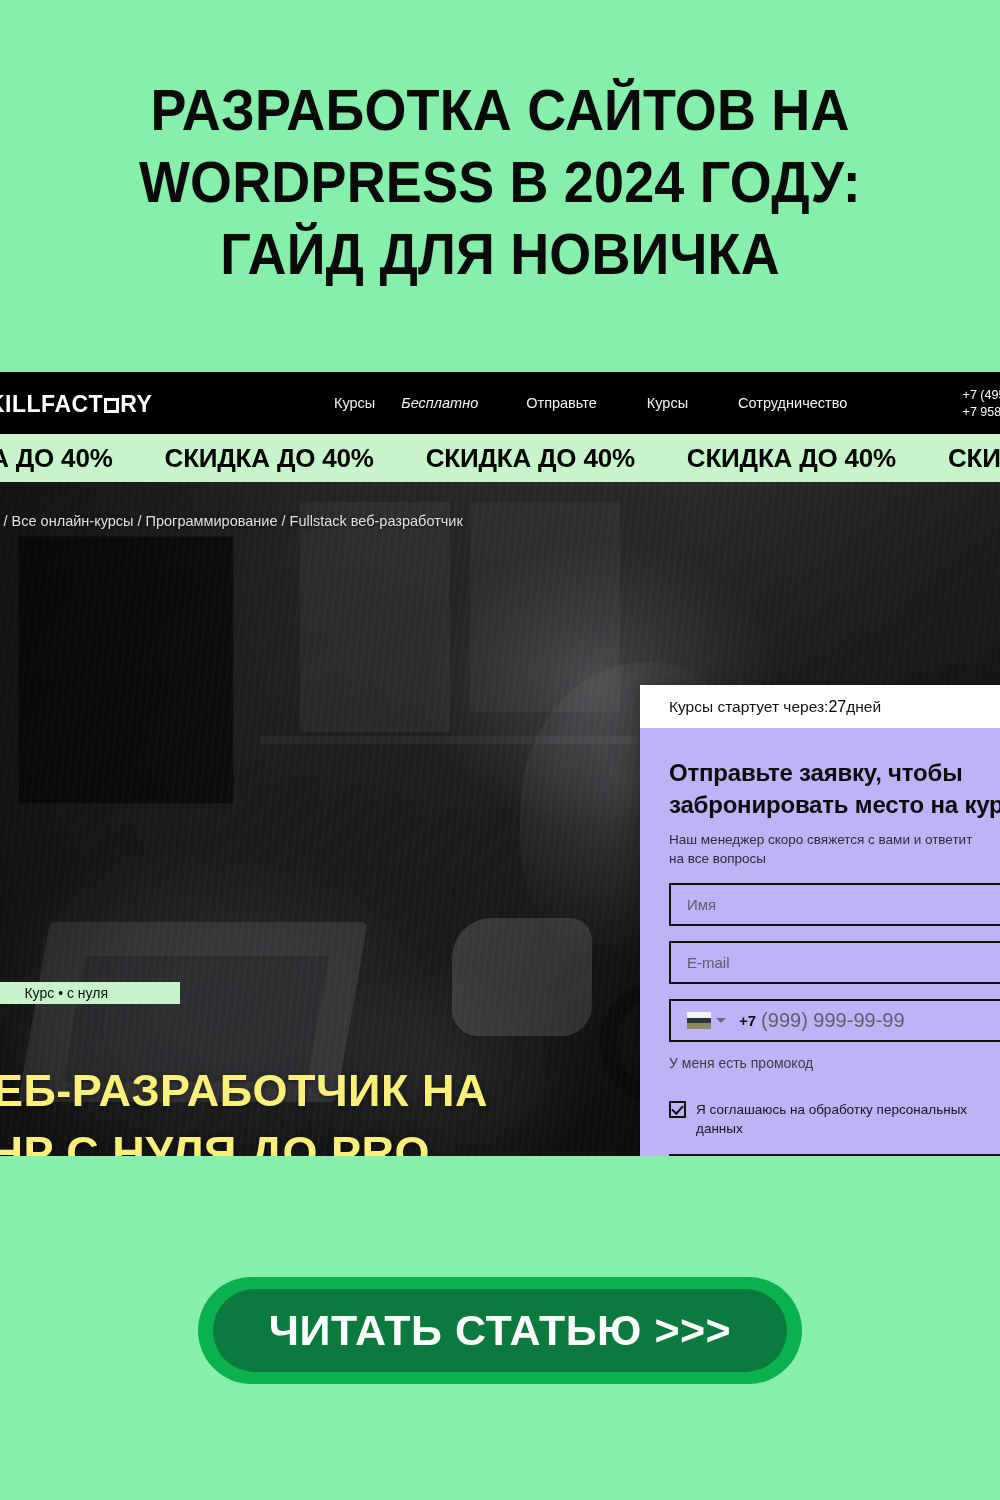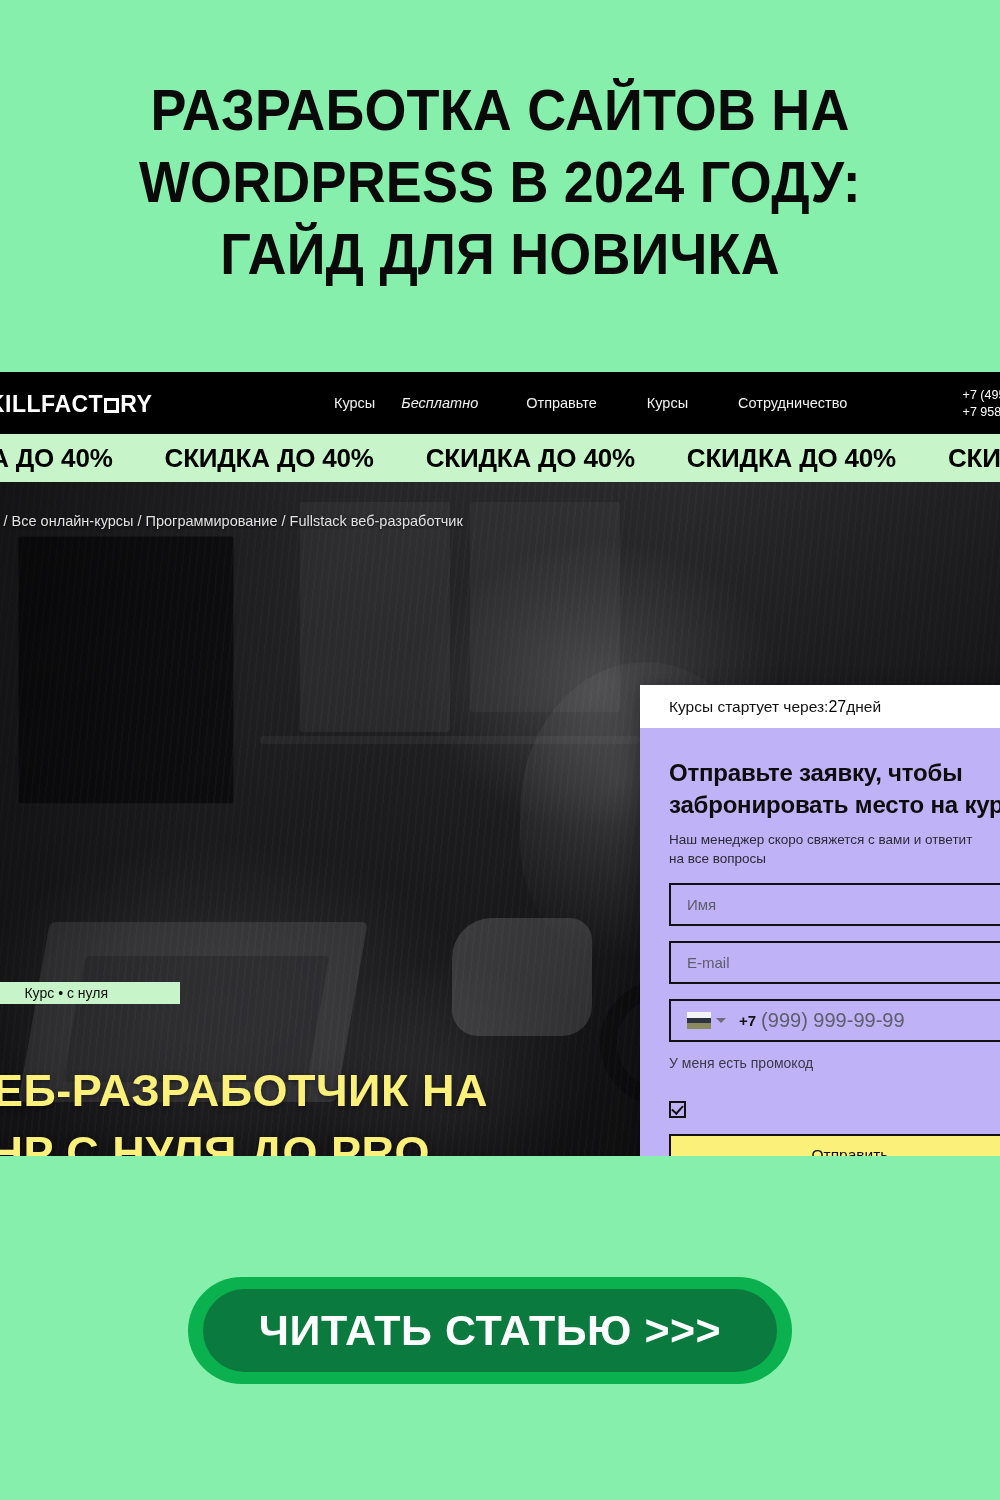--- a/index.html
+++ b/index.html
@@ -333,21 +333,21 @@
     align-items: center;
     justify-content: center;
     font-size: 15.5px;
     color: #0d0d0d;
     cursor: pointer;
   }
 
   
   .cta {
     position: absolute;
-    left: 188px;
+    left: 198px;
     top: 1277px;
     width: 604px;
     height: 107px;
     background: #0bb14e;
     border-radius: 54px;
     display: flex;
     align-items: center;
     justify-content: center;
     cursor: pointer;
   }
@@ -460,20 +460,22 @@
             <span class="flag"></span>
             <span class="caret"></span>
             <span class="cc">+7</span>
             <span class="pnum">(999) 999-99-99</span>
           </div>
 
           <div class="promo-link">У меня есть промокод</div>
 
           <div class="consent">
             <span class="checkbox"></span>
+            <span class="consent-text">Я соглашаюсь на обработку персональных
+данных</span>
           </div>
 
           <div class="submit">Отправить</div>
         </div>
       </div>
     </div>
   </div>
 
   <div class="cta">
     <div class="cta-inner">

